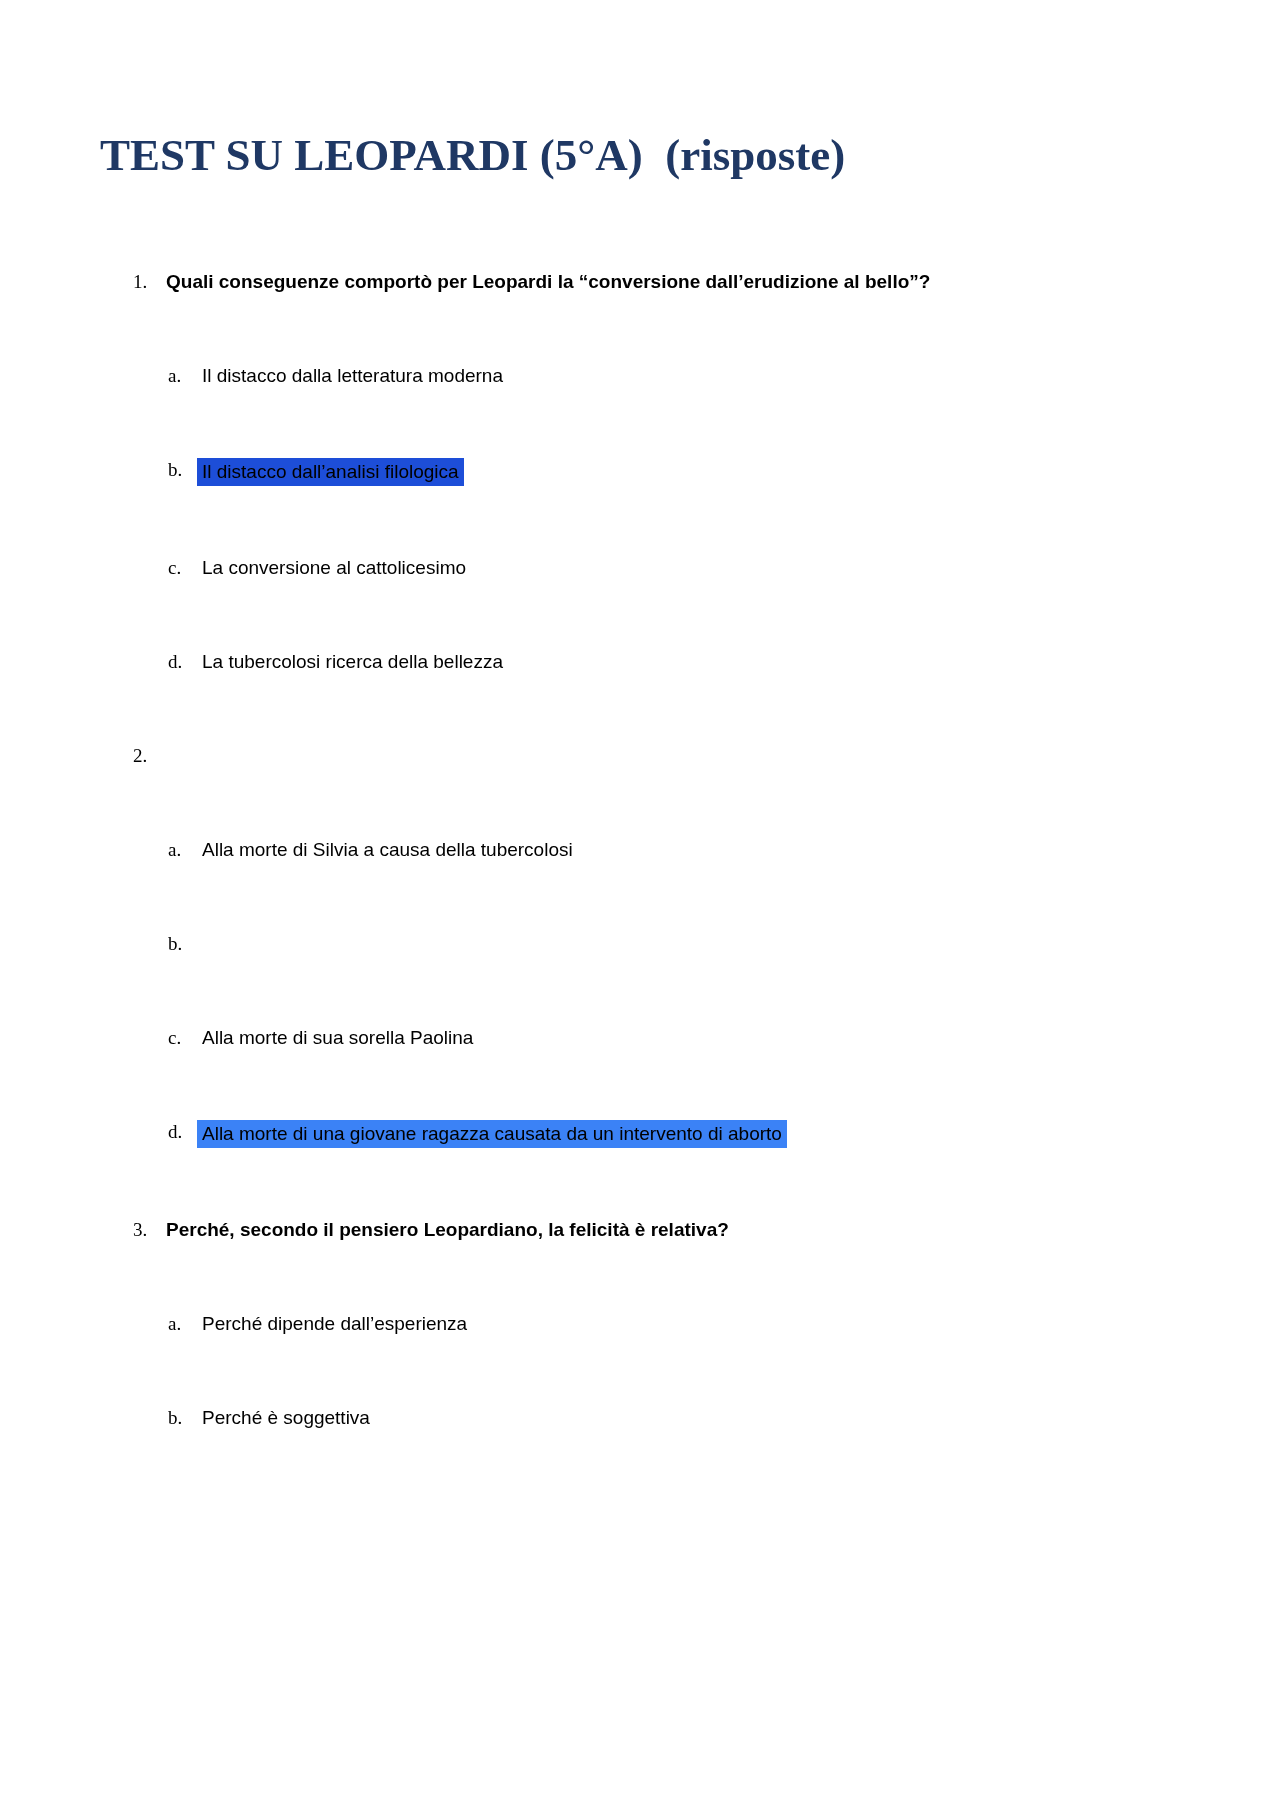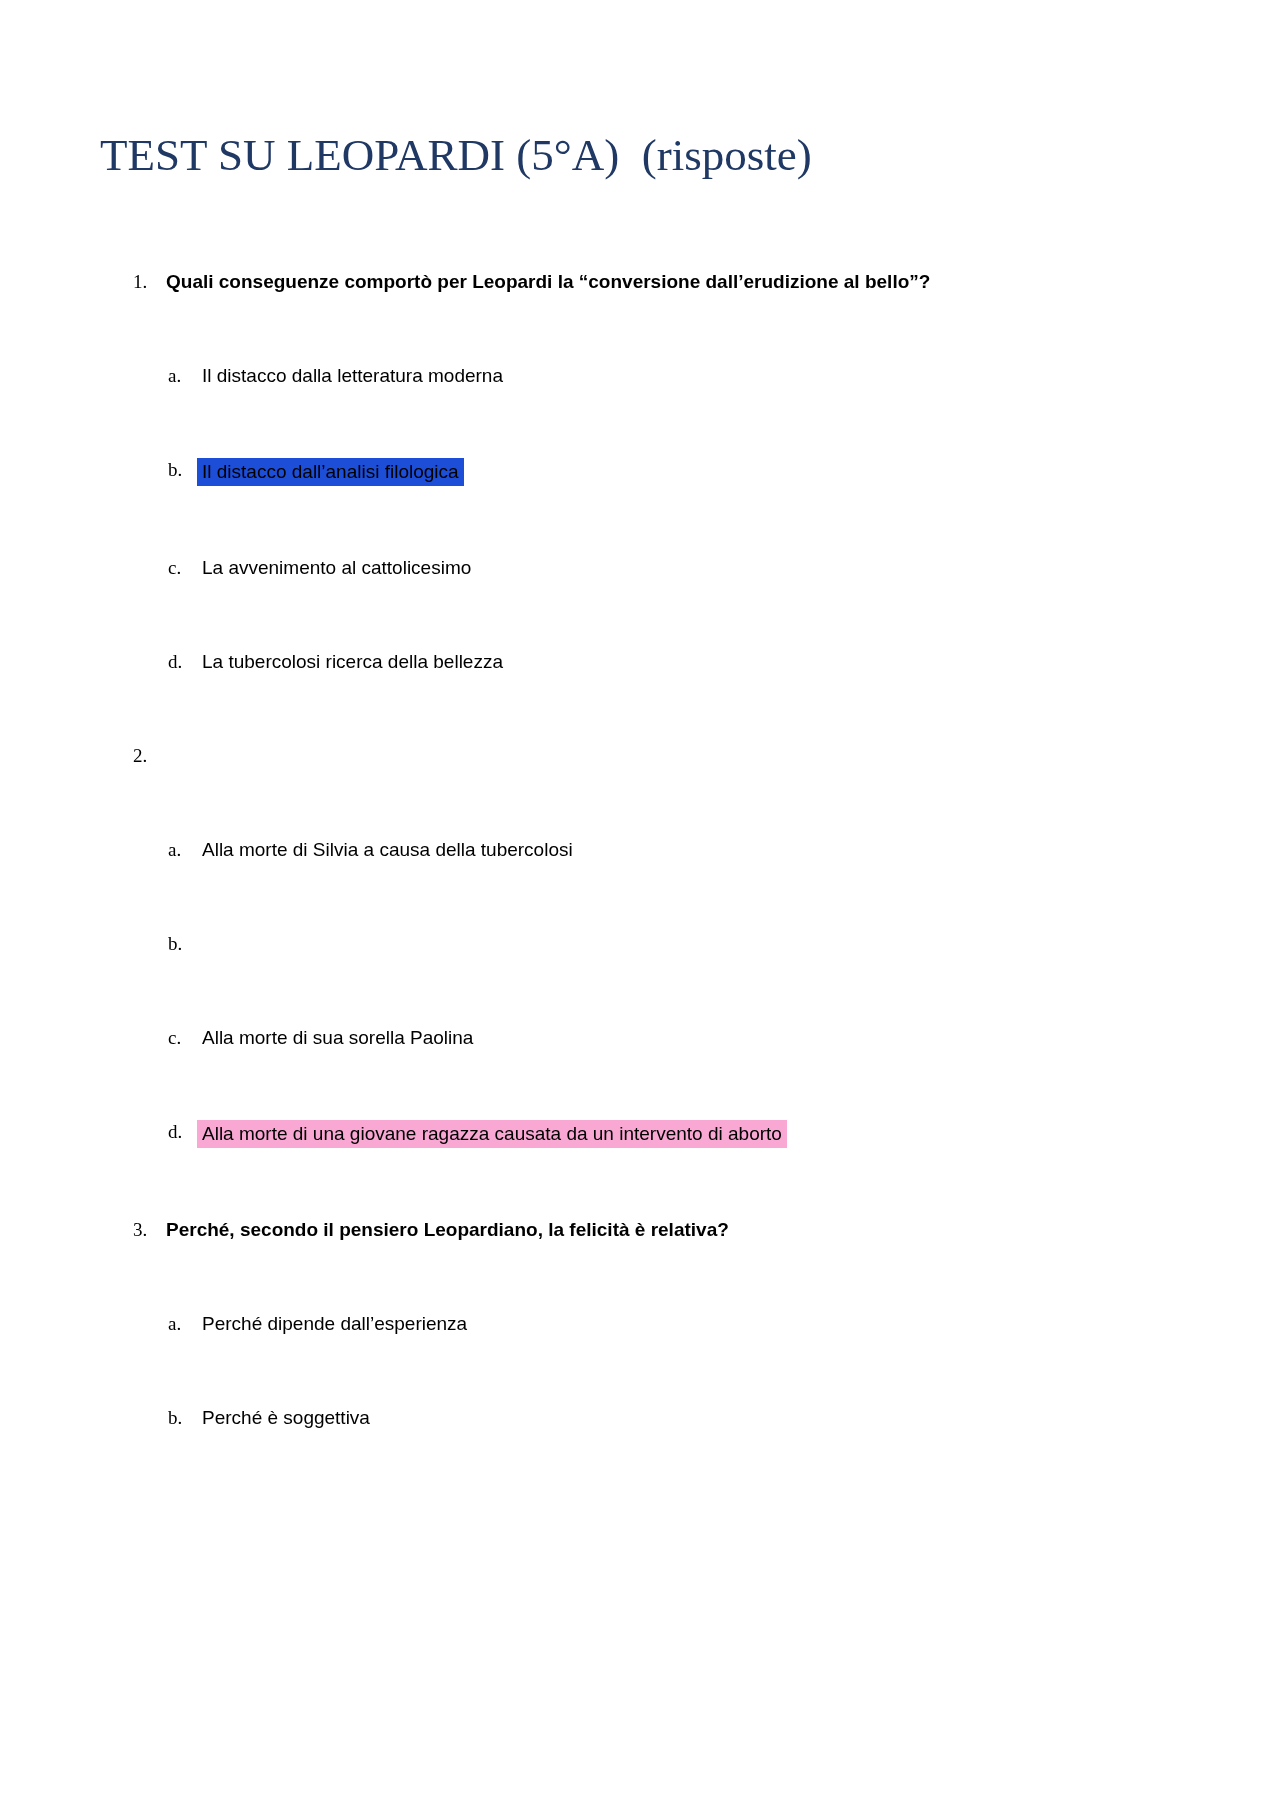--- a/index.html
+++ b/index.html
@@ -14,21 +14,21 @@
     color: #000000;
     overflow: hidden;
     position: relative;
   }
   .page {
     width: 100%;
     height: 100%;
   }
   .title {
     font-family: "Liberation Serif", serif;
-    font-weight: 400;
+    font-weight: 700;
     color: #1f3864;
     font-size: 45px;
     line-height: 1.15;
     margin: 0;
     padding: 130px 0 0 100px;
     white-space: pre;
   }
   .content {
     margin-top: 88px;
   }
@@ -86,21 +86,21 @@
       <div class="line option">
         <span class="o-letter">a.</span>
         <span class="o-text">Il distacco dalla letteratura moderna</span>
       </div>
       <div class="line option">
         <span class="o-letter">b.</span>
         <span class="o-text highlight" style="background: #1d4ed8;">Il distacco dall’analisi filologica</span>
       </div>
       <div class="line option">
         <span class="o-letter">c.</span>
-        <span class="o-text">La avvenimento al cattolicesimo</span>
+        <span class="o-text">La conversione al cattolicesimo</span>
       </div>
       <div class="line option">
         <span class="o-letter">d.</span>
         <span class="o-text">La tubercolosi ricerca della bellezza</span>
       </div>
       <div class="line question">
         <span class="q-num">2.</span>
       </div>
       <div class="line option">
         <span class="o-letter">a.</span>
@@ -108,21 +108,21 @@
       </div>
       <div class="line option">
         <span class="o-letter">b.</span>
       </div>
       <div class="line option">
         <span class="o-letter">c.</span>
         <span class="o-text">Alla morte di sua sorella Paolina</span>
       </div>
       <div class="line option">
         <span class="o-letter">d.</span>
-        <span class="o-text highlight" style="background: #f9a8d4;">Alla morte di una giovane ragazza causata da un intervento di aborto</span>
+        <span class="o-text highlight" style="background: #3b82f6;">Alla morte di una giovane ragazza causata da un intervento di aborto</span>
       </div>
       <div class="line question">
         <span class="q-num">3.</span>
         <span class="q-text">Perché, secondo il pensiero Leopardiano, la felicità è relativa?</span>
       </div>
       <div class="line option">
         <span class="o-letter">a.</span>
         <span class="o-text">Perché dipende dall’esperienza</span>
       </div>
       <div class="line option">

